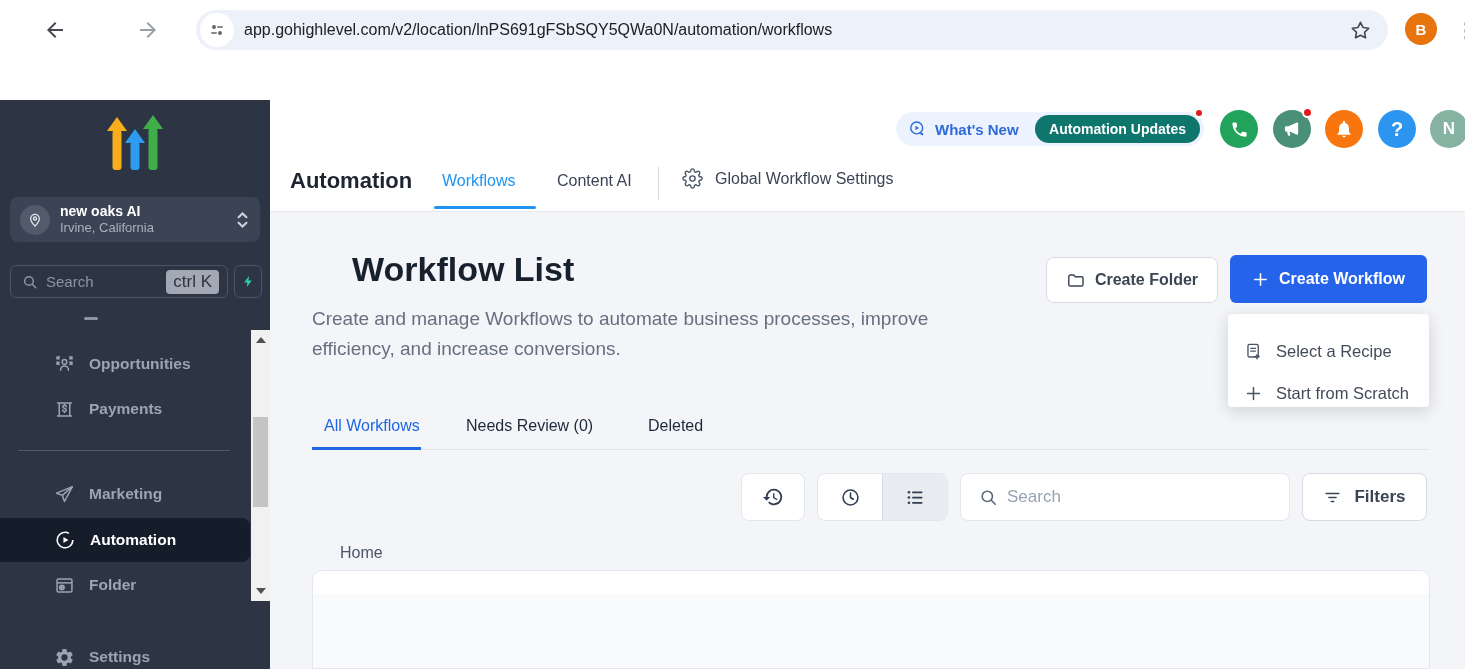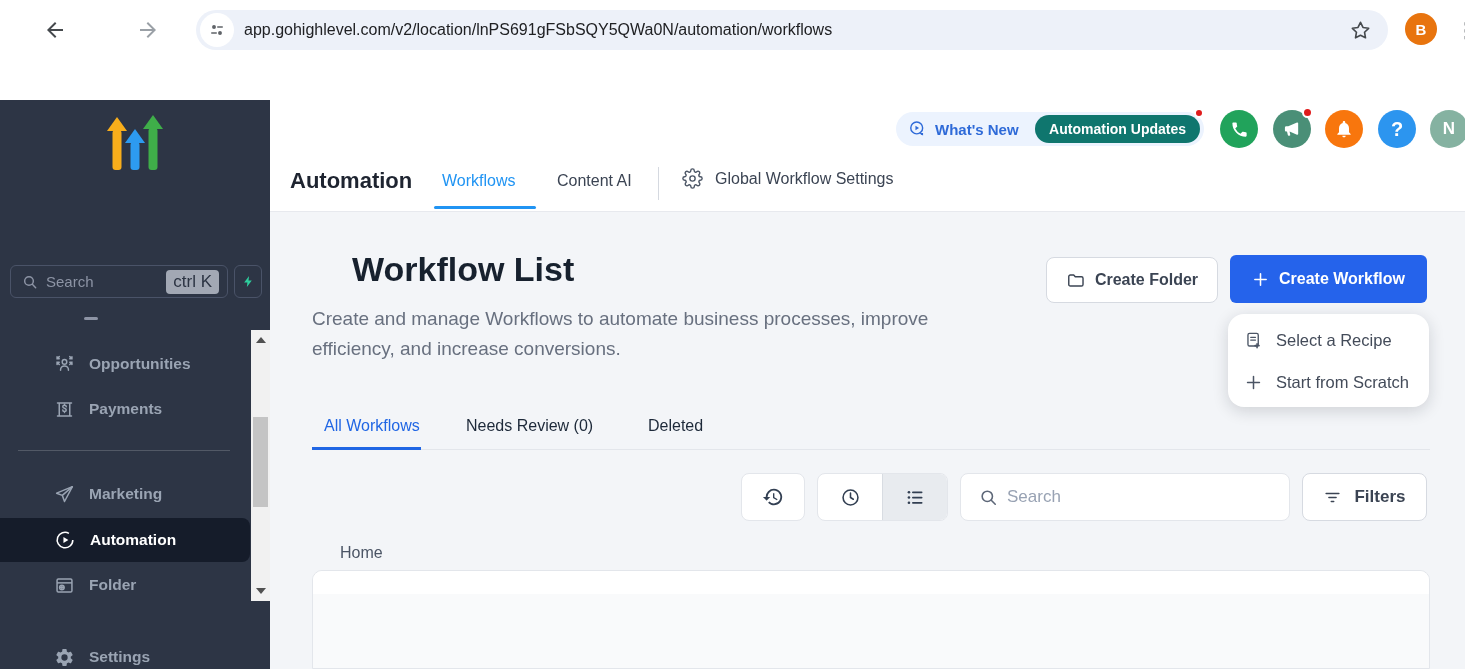--- a/index.html
+++ b/index.html
@@ -59,21 +59,21 @@
   .red-dot { position:absolute; border-radius:50%; background:#e01b1b; border:2px solid #fff; }
   .circ { top:10px; width:38px; height:38px; border-radius:50%; display:flex; align-items:center; justify-content:center; color:#fff; cursor:pointer; }
 
   
   .content { left:270px; top:212px; width:1195px; height:457px; background:#f3f5f8; }
   .page-title { left:42px; top:38px; font-size:34px; font-weight:700; color:#17212e;margin-left:40px; }
   .page-desc { left:42px; top:92px; width:700px; font-size:19px; line-height:30px; color:#68707f; }
   .btn { display:flex; align-items:center; justify-content:center; gap:10px; border-radius:8px; font-size:16px; font-weight:700; cursor:pointer; }
   .btn-white { background:#fff; border:1px solid #d6dae1; color:#3b4453; }
   .btn-blue { background:#2563eb; color:#fff; border-radius:6px; }
-  .dropdown { left:958px; top:102px; width:201px; height:93px; background:#fff; border-radius:16px; box-shadow:0 4px 16px rgba(16,24,40,.16); padding-top:5px; z-index:5; }
+  .dropdown { left:958px; top:102px; width:201px; height:93px; background:#fff; border-radius:4px; box-shadow:0 4px 16px rgba(16,24,40,.16); padding-top:16px; z-index:5; }
   .dd-item { height:42px; display:flex; align-items:center; gap:13px; padding-left:16px; color:#434b59; font-size:16.5px; cursor:pointer; }
   .wf-tab { top:205px; font-size:16px; color:#1d2939; cursor:pointer; }
   .wf-tab.active { color:#2066e4; font-weight:400;margin-left:12px; }
   .wf-tab-underline { left:42px; top:235px; width:109px; height:3px; background:#2066e4; }
   .wf-tabs-border { left:42px; top:237px; width:1118px; height:1px; background:#e3e6eb; }
   .tool-btn { top:261px; height:48px; background:#fff; border:1px solid #e3e6eb; border-radius:8px; display:flex; align-items:center; justify-content:center; color:#323f52; cursor:pointer; }
   .seg { left:547px; top:261px; width:131px; height:48px; border:1px solid #e3e6eb; border-radius:8px; overflow:hidden; display:flex; background:#fff; }
   .seg > div { flex:1; display:flex; align-items:center; justify-content:center; color:#323f52; cursor:pointer; }
   .seg .selected { background:#e8ebef; }
   .seg .sep { flex:0 0 1px; background:#d8dce2; }
@@ -151,20 +151,40 @@
 
     <svg class="abs" style="left:107px;top:15px;" width="56" height="58" viewBox="0 0 56 58">
       <polygon points="10,2 20,16 0,16" fill="#F9AE1B"></polygon>
         <rect x="5.5" y="15" width="9" height="40" rx="3" fill="#F9AE1B"></rect>
       <polygon points="46,0 56,14 36,14" fill="#3FAE49"></polygon>
         <rect x="41.5" y="13" width="9" height="42" rx="3" fill="#3FAE49"></rect>
       <polygon points="28,14 38,28 18,28" fill="#2D9BF0"></polygon>
         <rect x="23.5" y="27" width="9" height="28" rx="3" fill="#2D9BF0"></rect>
     </svg>
 
+    <div class="abs loc-box">
+      <div class="loc-icon">
+        <svg width="16" height="16" viewBox="0 0 24 24" fill="none" stroke="currentColor" stroke-width="1.9">
+            <path d="M12 21s-6.5-6.6-6.5-11A6.5 6.5 0 0 1 12 3.5 6.5 6.5 0 0 1 18.5 10c0 4.4-6.5 11-6.5 11z"></path>
+            <circle cx="12" cy="9.7" r="2.3"></circle>
+          </svg>
+      </div>
+      <div class="loc-texts">
+        <div class="loc-name">new oaks AI</div>
+        <div class="loc-city">Irvine, California</div>
+      </div>
+      <div class="loc-chevrons">
+        <svg width="11" height="7" viewBox="0 0 12 8" fill="none" stroke="currentColor" stroke-width="2.4" stroke-linecap="round">
+            <path d="M1.5 6 6 1.7 10.5 6"></path>
+          </svg>
+        <svg width="11" height="7" viewBox="0 0 12 8" fill="none" stroke="currentColor" stroke-width="2.4" stroke-linecap="round">
+            <path d="M1.5 2 6 6.3 10.5 2"></path>
+          </svg>
+      </div>
+    </div>
 
     <div class="abs s-search">
       <svg style="margin:0 8px 0 11px;" width="16" height="16" viewBox="0 0 24 24" fill="none" stroke="#8d94a5" stroke-width="2.2" stroke-linecap="round">
           <circle cx="10.5" cy="10.5" r="6.5"></circle>
           <path d="m15.5 15.5 5 5"></path>
         </svg>
       <input type="text" placeholder="Search" style="">
       <span class="kbd-badge">ctrl K</span>
     </div>
     <div class="abs bolt-btn">

